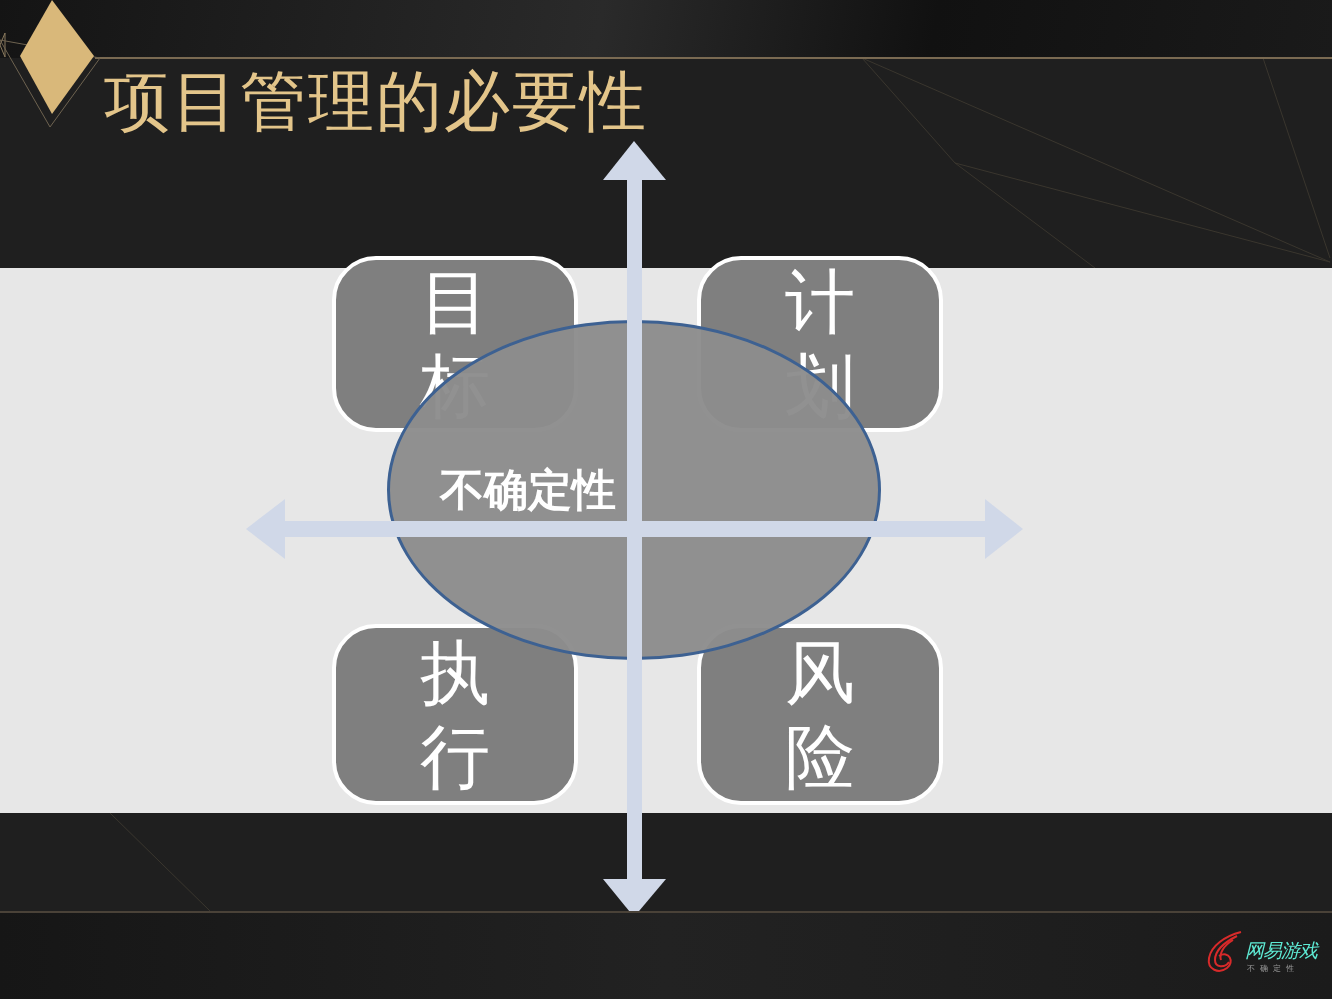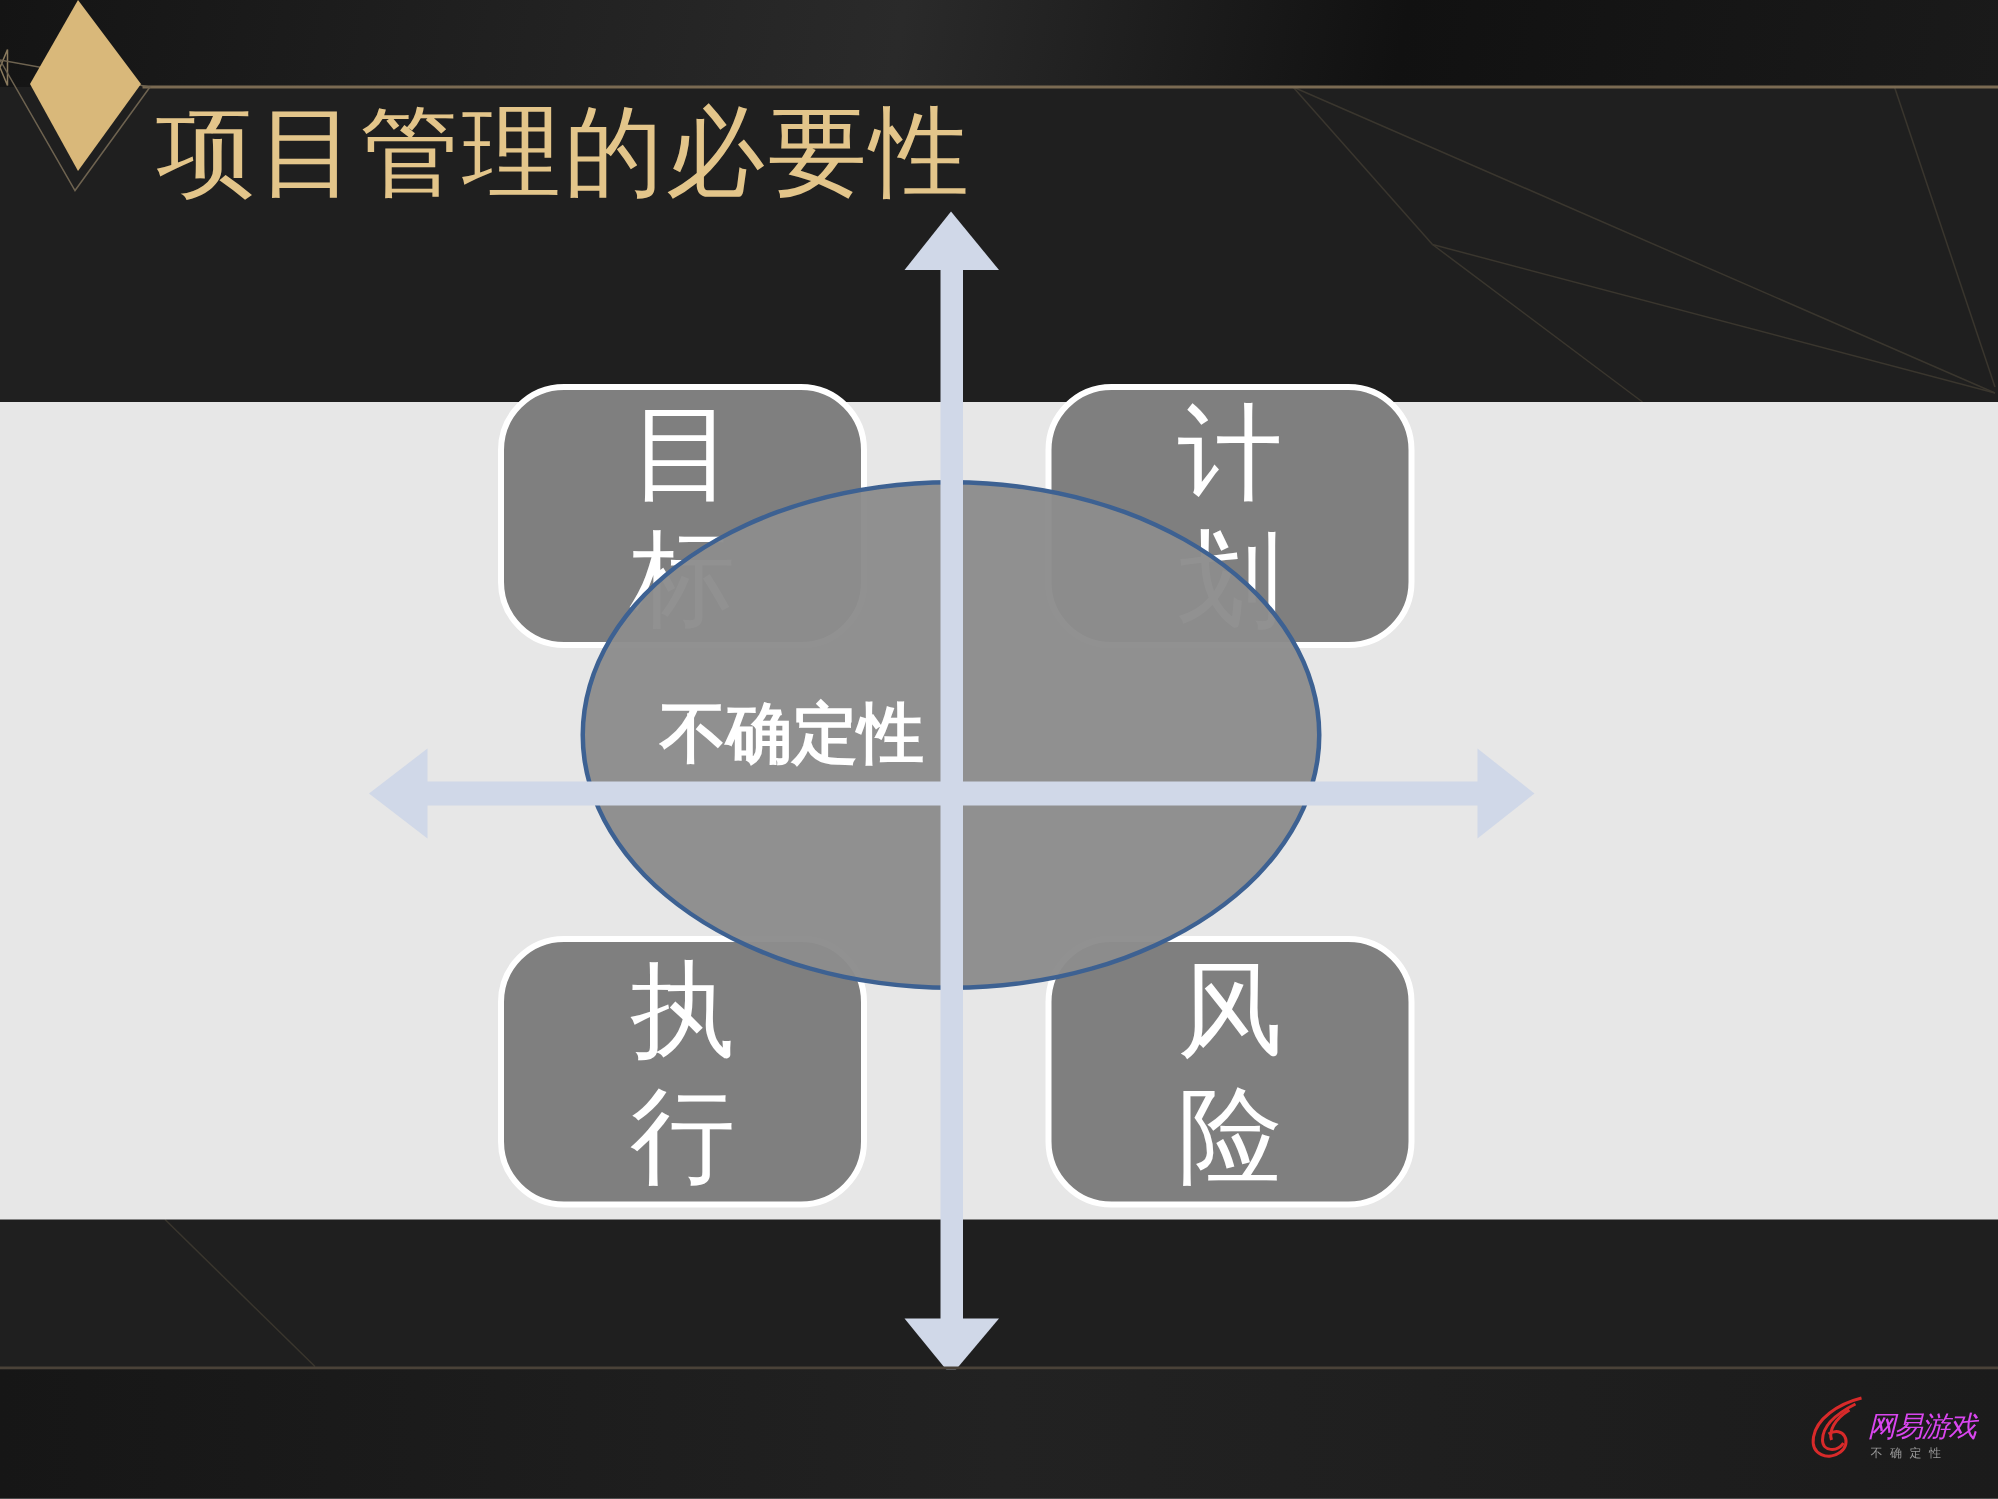--- a/index.html
+++ b/index.html
@@ -8,21 +8,21 @@
   .goldline{position:absolute;left:95px;top:57px;width:1237px;height:2px;background:#7a6a52;}
   .botstrip{position:absolute;left:0;top:913px;width:1332px;height:86px;background:linear-gradient(90deg,#161616,#222 50%,#1b1b1b);}
   .botline{position:absolute;left:0;top:911px;width:1332px;height:2px;background:#4a4238;}
   .band{position:absolute;left:0;top:268px;width:1332px;height:545px;background:#e7e7e7;}
   .title{position:absolute;left:104px;top:62px;font-size:66px;color:#e3c58a;letter-spacing:2px;line-height:80px;white-space:nowrap;}
   .box{position:absolute;width:246px;height:176px;background:#7f7f7f;border:4px solid #fff;border-radius:44px;box-sizing:border-box;display:flex;flex-direction:column;align-items:center;justify-content:center;}
   .box span{color:#fff;font-size:70px;line-height:84px;}
   .ellipse{position:absolute;left:387px;top:320px;width:494px;height:340px;border-radius:50%;background:rgba(140,140,140,0.96);border:3px solid #3d6192;box-sizing:border-box;}
   .center-text{position:absolute;left:440px;top:452px;width:388px;text-align:left;font-size:44px;font-weight:bold;color:#fff;line-height:76px;}
   .logo{position:absolute;left:1205px;top:928px;width:110px;height:50px;}
-  .logo-text{position:absolute;left:1245px;top:938px;color:#d946ef;font-size:19px;font-style:italic;letter-spacing:-1px;}
+  .logo-text{position:absolute;left:1245px;top:938px;color:#5eead4;font-size:19px;font-style:italic;letter-spacing:-1px;}
   .logo-sub{position:absolute;left:1247px;top:963px;color:#999;font-size:8px;letter-spacing:5px;}
 </style>
 </head>
 <body>
 
 <div class="topstrip"></div>
 <svg style="position:absolute;left:0;top:0" width="1332" height="999">
   <g stroke="#3a362e" stroke-width="1" fill="none">
     <line x1="862" y1="58" x2="955" y2="163"></line>
     <line x1="862" y1="58" x2="1330" y2="262"></line>

